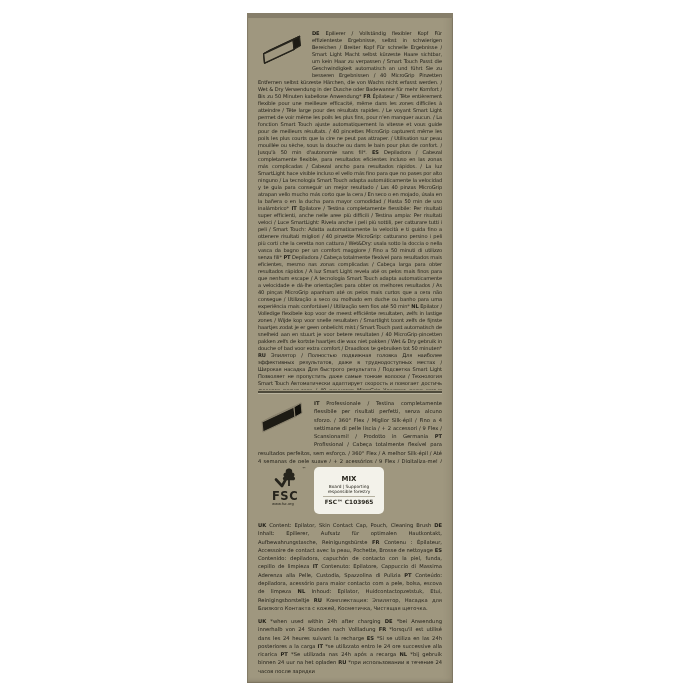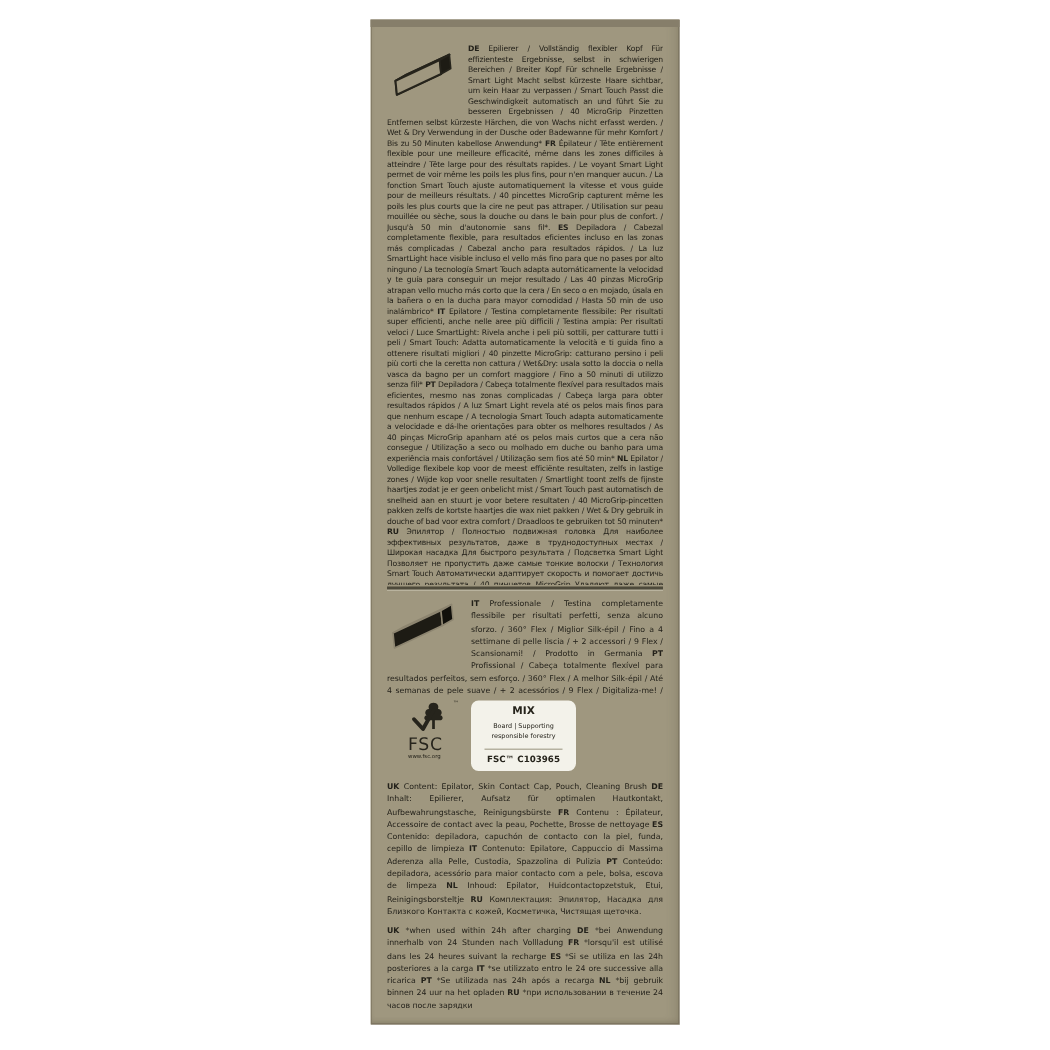--- a/index.html
+++ b/index.html
@@ -55,26 +55,26 @@
 
   .fsc-label {
     position:absolute; top:454px; left:25px; height:47px;
     display:flex; gap:8px; color:#26241c;
   }
   .fsc-left {
     width:34px; display:flex; flex-direction:column; align-items:flex-start;
   }
   .fsc-tree-wrap { position:relative; width:26px; height:23px; margin-left:2px; }
   .fsc-tm { position:absolute; right:-6px; top:-1px; font-size:4px; }
-  .fsc-acronym { font-size:11.5px; font-weight:normal; letter-spacing:0.5px; line-height:12px; }
+  .fsc-acronym { font-size:11.5px; font-weight:bold; letter-spacing:0.5px; line-height:12px; }
   .fsc-url { font-size:3.6px; line-height:4.5px; }
   .fsc-mix-box {
     width:70px; height:47px; box-sizing:border-box;
     background:#f3f2ea; border-radius:5px;
-    display:flex; flex-direction:column; align-items:center; justify-content:space-between;
+    display:flex; flex-direction:column; align-items:center; justify-content:center;
     padding:3px 3px; text-align:center;
   }
   .fsc-mix-title { font-size:7px; font-weight:bold; line-height:8px; margin-bottom:1.5px; }
   .fsc-claim { font-size:4.3px; line-height:5.2px; }
   .fsc-rule { width:52px; height:1px; background:#b5b1a0; margin:2px 0; }
   .fsc-code { font-size:5.8px; font-weight:bold; line-height:7px; }
 
   .contents {
     top:508px; left:11px; width:184px; height:92px;
     font-size:5.2px; line-height:8.3px;

